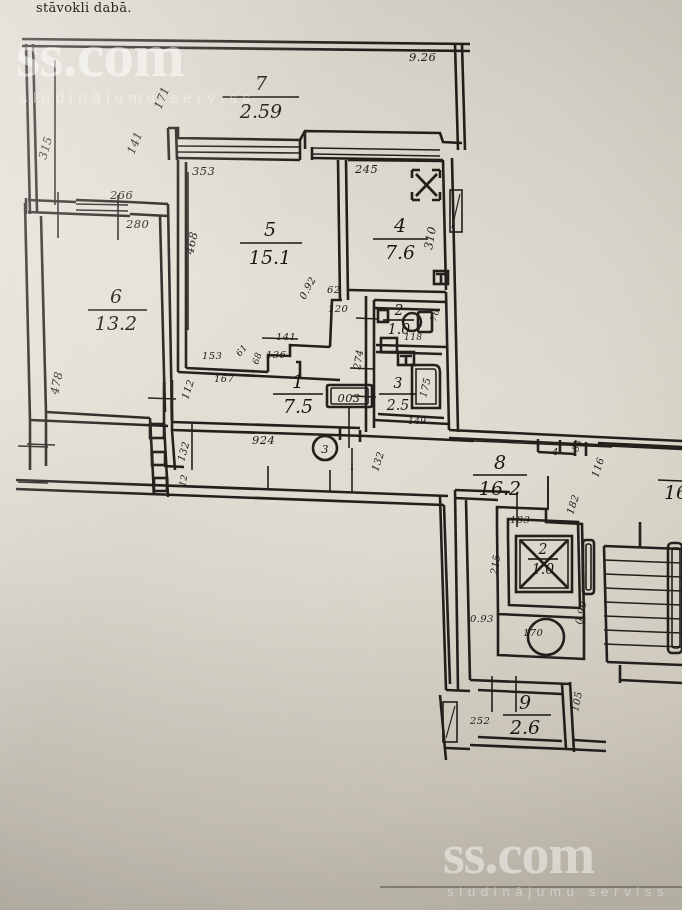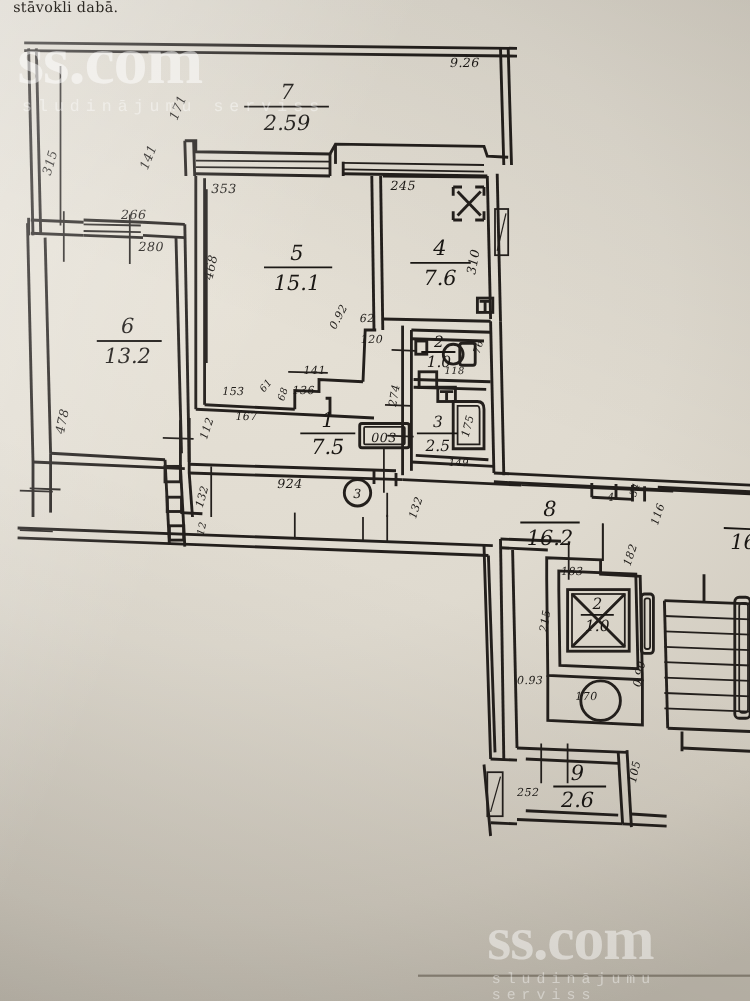--- a/index.html
+++ b/index.html
@@ -60,33 +60,33 @@
   .roomarea.sm{font-size:14px;}
   .rule{stroke:#191613;stroke-width:1.6;}
 
   
   .printed{
     position:absolute;
     font-family:"DejaVu Serif", serif;
     color:#2b2722;
     white-space:nowrap;
   }
-  #hdr-text{left:12px;top:0px;font-size:13px;letter-spacing:.3px;}
+  #hdr-text{left:36px;top:0px;font-size:13px;letter-spacing:.3px;}
   #ftr-text{left:487px;top:893px;font-size:14px;font-weight:bold;letter-spacing:.2px;color:#1f1c18;}
 
   
   .wm{position:absolute;pointer-events:none;user-select:none;}
   .wm .big{
     font-family:Liberation Serif, serif;
     font-weight:bold;
     letter-spacing:-1px;
     line-height:1;
   }
   .wm .sub{
-    font-family:Liberation Mono, monospace;
+    font-family:Liberation Sans, sans-serif;
     letter-spacing:5.5px;
     line-height:1;
   }
   #wm-top{left:16px;top:24px;}
   #wm-top .big{font-size:62px;color:rgba(255,255,255,.50);}
   #wm-top .sub{font-size:15px;color:rgba(255,255,255,.42);margin-top:4px;margin-left:4px;}
   #wm-bottom{left:443px;top:826px;}
   #wm-bottom .big{font-size:56px;color:rgba(255,255,255,.46);}
   #wm-bottom .sub{font-size:13.5px;color:rgba(255,255,255,.40);margin-top:3px;margin-left:4px;}
 </style>

